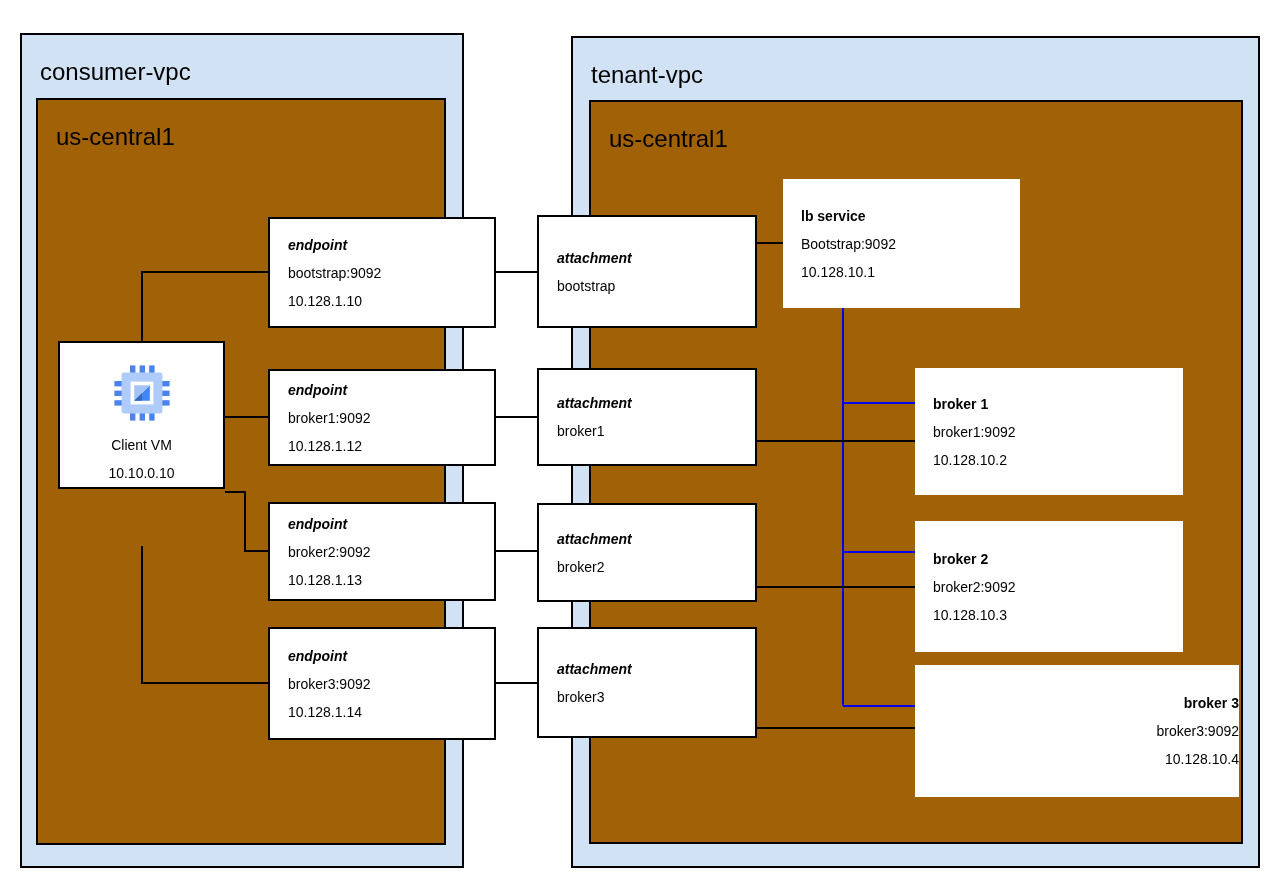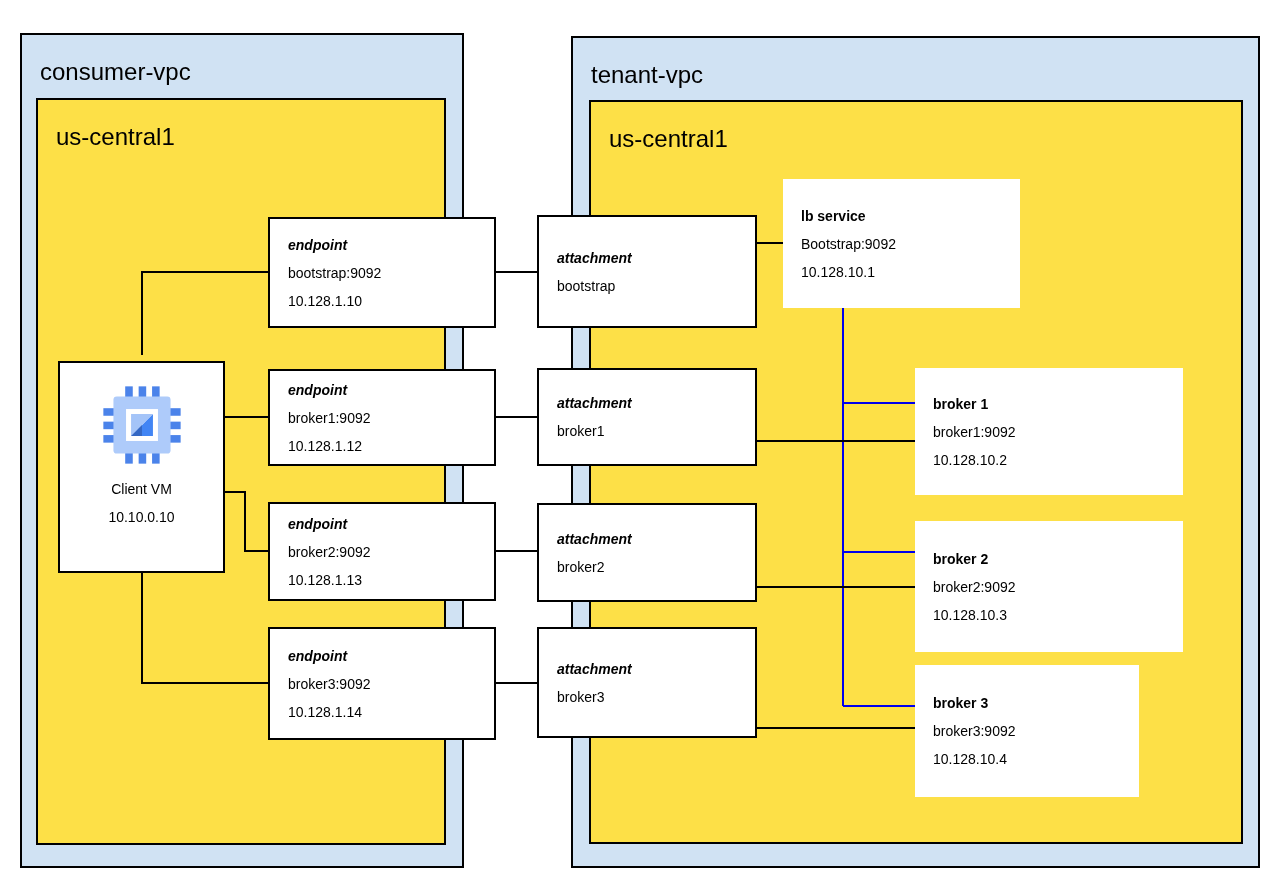--- a/index.html
+++ b/index.html
@@ -4,21 +4,21 @@
 <style>
   html,body { margin:0; padding:0; background:#ffffff; }
   .canvas {
     position:relative; width:1281px; height:877px; background:#ffffff;
     font-family:"Liberation Sans", sans-serif; color:#000; overflow:hidden;
   }
   .vpc {
     position:absolute; background:#d0e2f3; border:2px solid #000; box-sizing:border-box;
   }
   .region {
-    position:absolute; background:#fde047; border:2px solid #000; box-sizing:border-box;
+    position:absolute; background:#a16207; border:2px solid #000; box-sizing:border-box;
   }
   .zone-label {
     position:absolute; left:18px; top:23px; font-size:24px; white-space:nowrap;
   }
   .wires { position:absolute; left:0; top:0; z-index:5; pointer-events:none; }
   .node {
     position:absolute; z-index:10; background:#ffffff; box-sizing:border-box;
     display:flex; flex-direction:column; justify-content:center;
     padding-left:18px; font-size:14px; line-height:28px; white-space:nowrap;
   }
@@ -67,21 +67,21 @@
       <path d="M494 551 L539 551" stroke="#000000"></path>
       <path d="M494 683 L539 683" stroke="#000000"></path>
 
       <path d="M755 243 L783 243" stroke="#000000"></path>
       <path d="M755 441 L915 441" stroke="#000000"></path>
       <path d="M755 587 L915 587" stroke="#000000"></path>
       <path d="M755 728 L915 728" stroke="#000000"></path>
     </g>
   </svg>
 
-  <div class="node bordered vm" style="left:58px; top:361px; width:167px; height:212px;">
+  <div class="node bordered vm" style="left:58px; top:341px; width:167px; height:148px;">
     <svg class="vm-icon" width="84" height="84" viewBox="0 0 100 100">
       <g fill="#4b83ea">
         <rect x="30" y="4" width="9" height="14"></rect>
           <rect x="46" y="4" width="9" height="14"></rect>
           <rect x="62" y="4" width="9" height="14"></rect>
         <rect x="30" y="82" width="9" height="14"></rect>
           <rect x="46" y="82" width="9" height="14"></rect>
           <rect x="62" y="82" width="9" height="14"></rect>
         <rect x="4" y="30" width="14" height="9"></rect>
           <rect x="4" y="46" width="14" height="9"></rect>
@@ -147,19 +147,19 @@
   <div class="node" style="left:915px; top:368px; width:268px; height:127px;">
     <div class="t-b">broker 1</div>
     <div>broker1:9092</div>
     <div>10.128.10.2</div>
   </div>
   <div class="node" style="left:915px; top:521px; width:268px; height:131px;">
     <div class="t-b">broker 2</div>
     <div>broker2:9092</div>
     <div>10.128.10.3</div>
   </div>
-  <div class="node" style="left:915px; top:665px; width:224px; height:132px;">
+  <div class="node" style="left:915px; top:665px; width:324px; height:132px;text-align:right;">
     <div class="t-b">broker 3</div>
     <div>broker3:9092</div>
     <div>10.128.10.4</div>
   </div>
 
 </div>
 
 </body></html>

